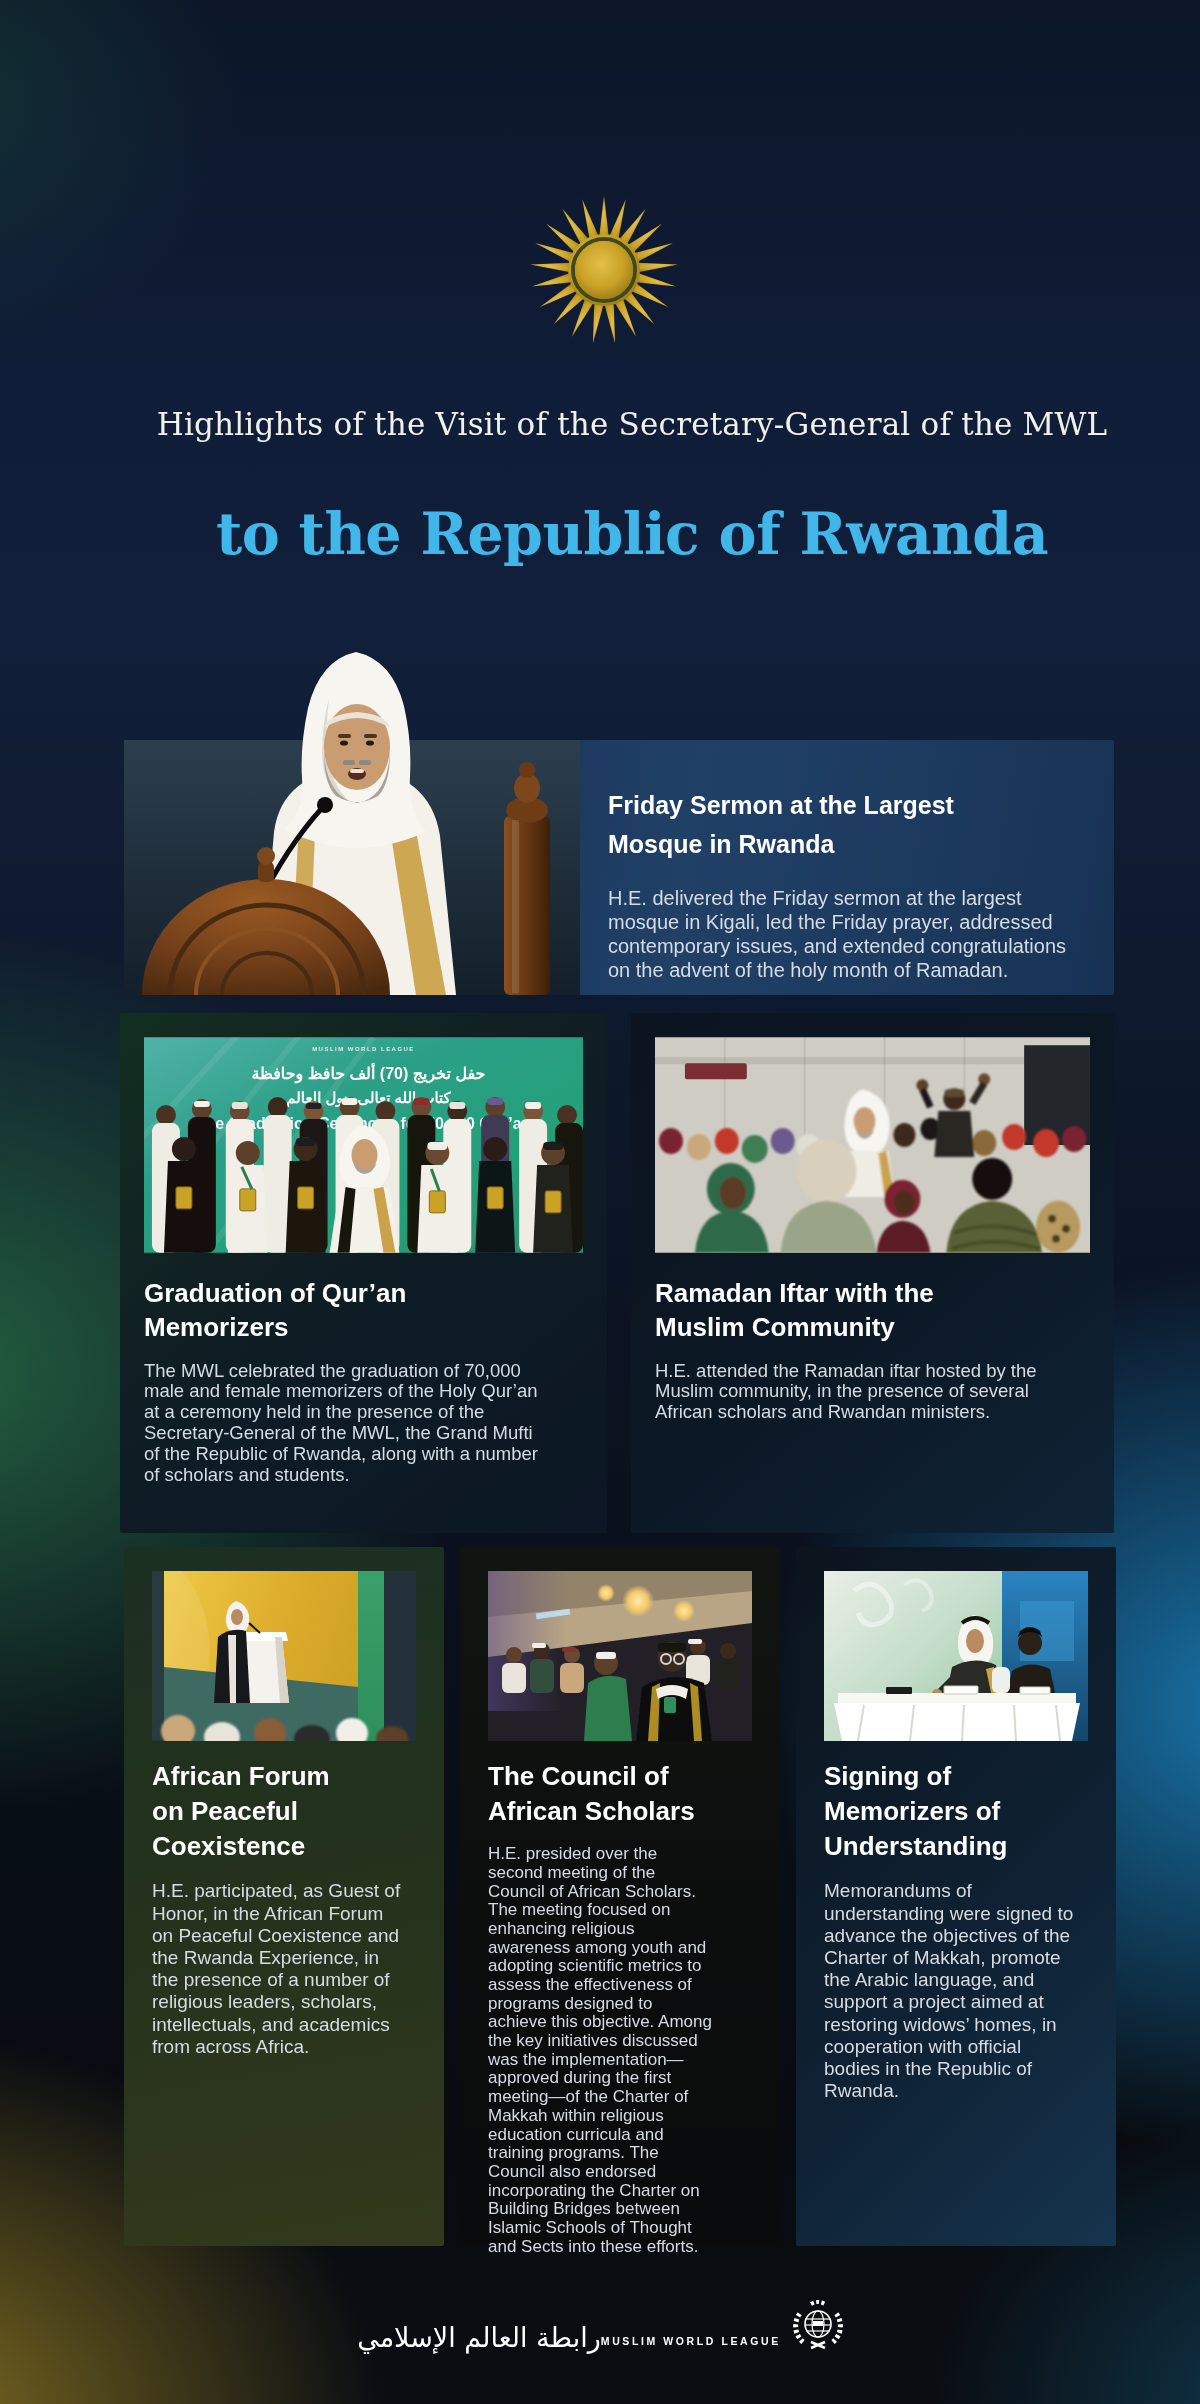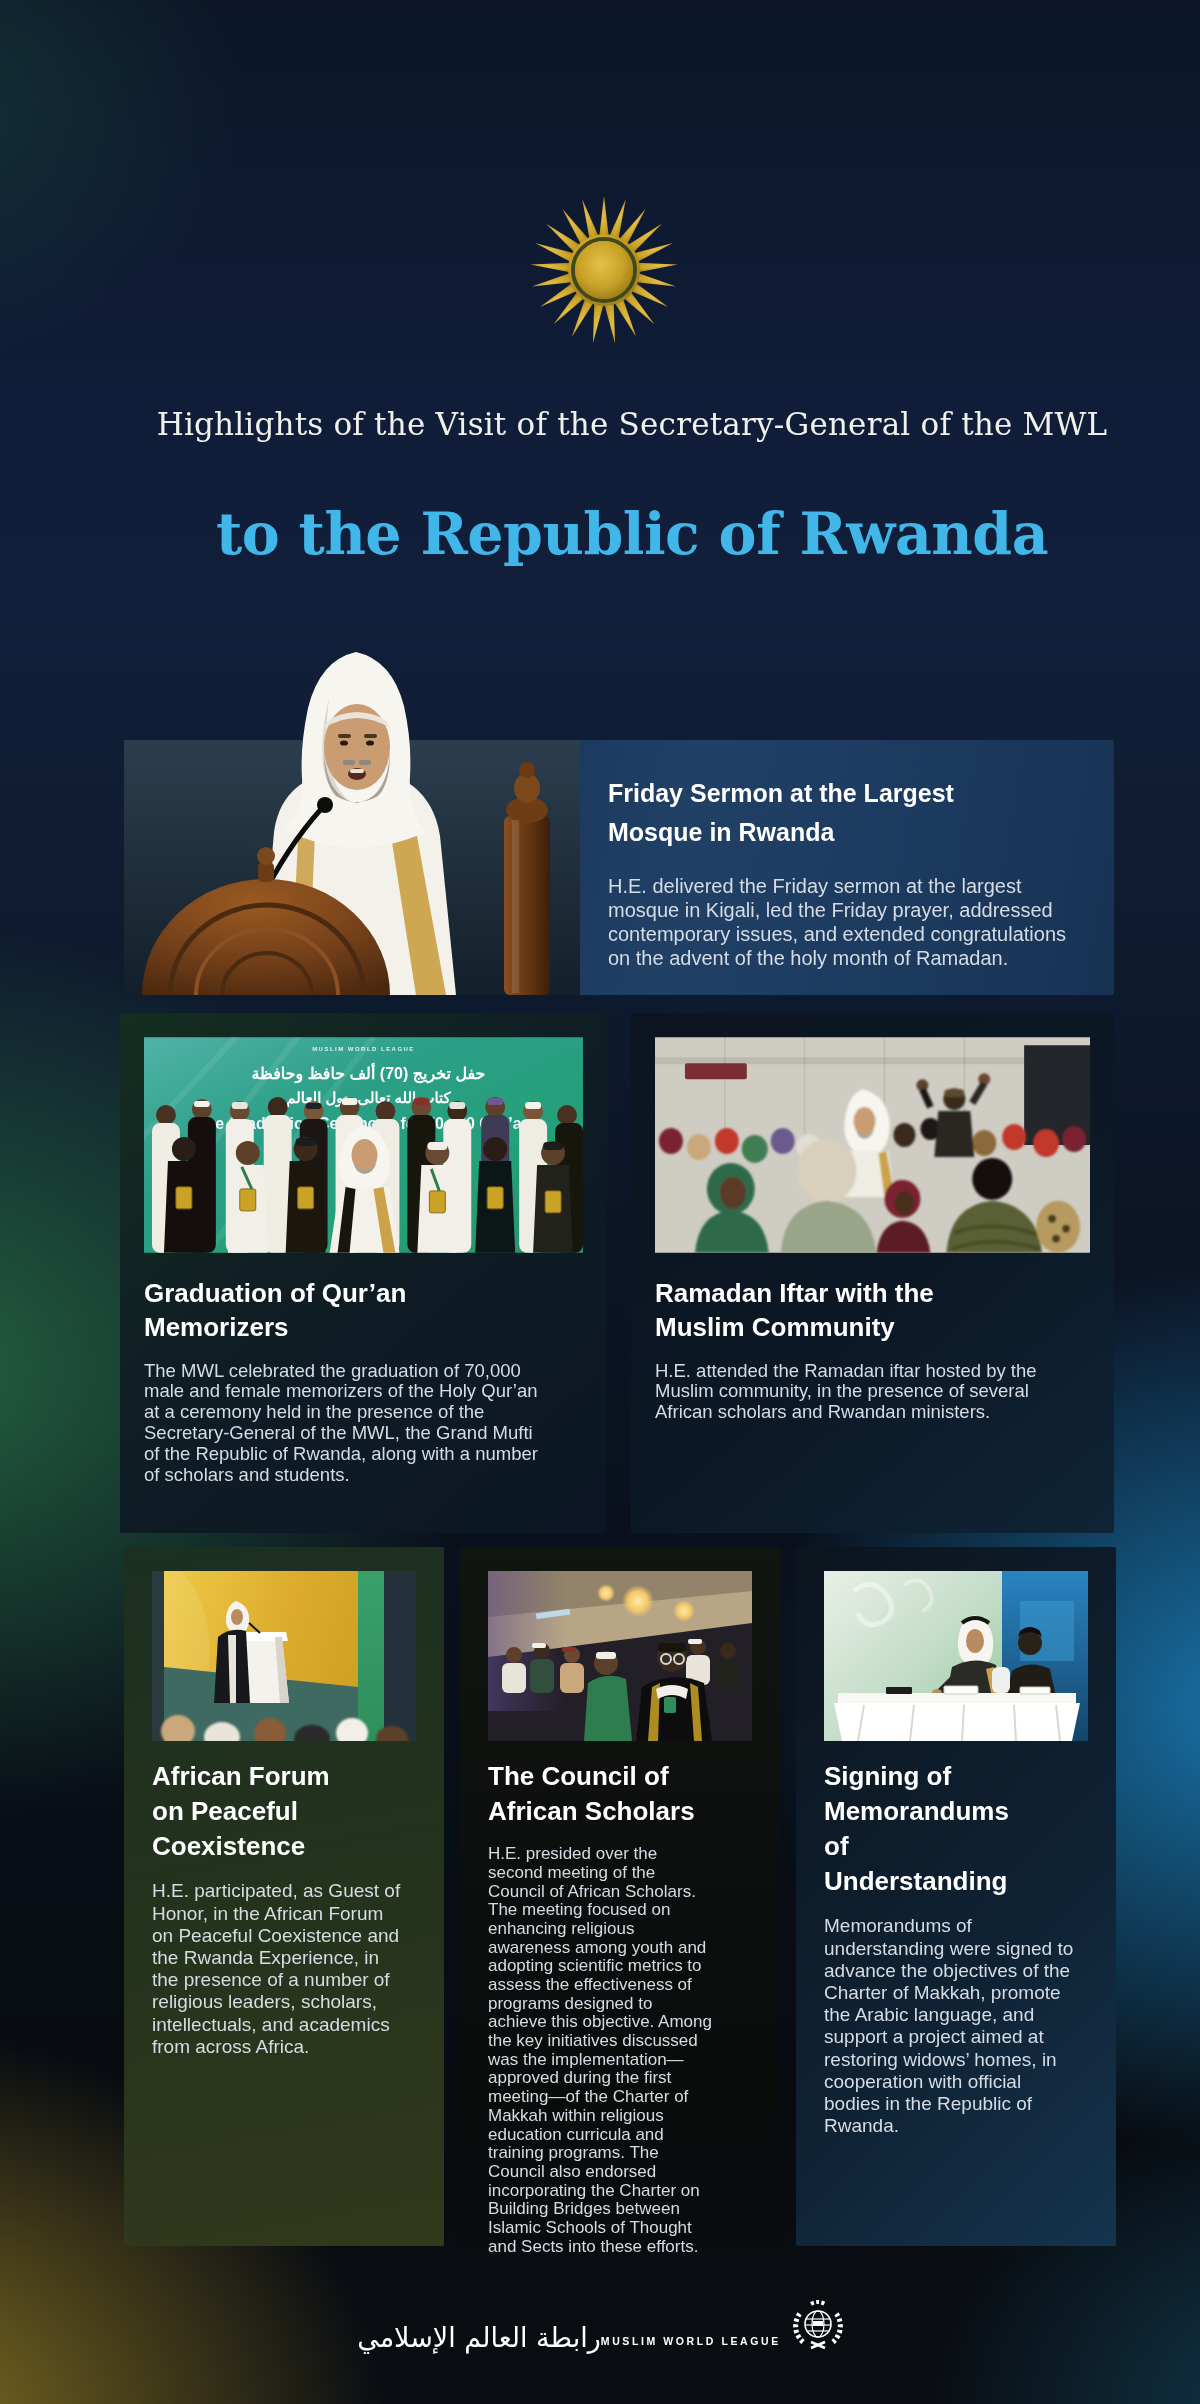--- a/index.html
+++ b/index.html
@@ -18,21 +18,21 @@
   
   .t-line{width:100%;text-align:center;font-family:"DejaVu Serif","Liberation Serif",serif;color:#f1f1ec;margin-left:32px;}
   .t1{top:406px;font-size:31px;letter-spacing:.2px;}
   .t2{top:455px;font-size:30px;}
   .t3{top:500px;font-size:57px;font-weight:bold;color:#41b6e9;letter-spacing:-.5px;}
   
   .card{position:absolute;border-radius:2px;}
   .card-hero{left:124px;top:740px;width:990px;height:255px;
     background:linear-gradient(100deg,#182c40 0%,#182c40 37%,#1d3b60 45%,#214066 56%,#1c3a5e 80%,#173253 100%);}
   .hero-photo{left:0;top:-90px;width:456px;height:345px;overflow:visible;}
-  .hero-text{left:484px;top:34px;width:480px;}
+  .hero-text{left:484px;top:46px;width:480px;}
   h2,h3{margin:0;font-weight:bold;color:#fff;}
   .hero-text h2{font-size:25px;line-height:1.55;max-width:360px;}
   .body-txt{margin:0;color:#d6dce4;}
   .hero-text .body-txt{margin-top:22px;font-size:20px;line-height:1.2;max-width:475px;}
   .card-mid{top:1013px;height:520px;background:linear-gradient(140deg,#142e20 0%,#0f1d24 45%,#0c1624 100%);}
   .card-mid.right{background:linear-gradient(140deg,#0c1420 0%,#0c1826 55%,#0f2436 100%);}
   .mid-left{left:120px;width:487px;}
   .mid-right{left:631px;width:483px;}
   .photo-frame{display:block;margin:24px auto 0 auto;}
   .card-mid h3{font-size:26px;line-height:1.3;margin:24px 0 0 24px;}
@@ -484,21 +484,21 @@
         <line x1="40" y1="134" x2="34" y2="170"></line>
           <line x1="90" y1="134" x2="86" y2="170"></line>
           <line x1="140" y1="134" x2="138" y2="170"></line>
           <line x1="190" y1="134" x2="192" y2="170"></line>
           <line x1="232" y1="134" x2="236" y2="170"></line>
       </g>
       <rect x="120" y="115" width="34" height="8" rx="1" fill="#fdfdfb" stroke="#c9c9c0"></rect>
       <rect x="196" y="116" width="30" height="7" rx="1" fill="#fdfdfb" stroke="#c9c9c0"></rect>
       <rect x="62" y="116" width="26" height="7" rx="1" fill="#1d1d1f"></rect>
     </svg>
-    <h3 style="max-width:210px;">Signing of Memorandums of Understanding</h3>
+    <h3 style="max-width:210px;">Signing of Memorizers of Understanding</h3>
     <p class="body-txt">Memorandums of understanding were signed to advance the objectives of the Charter of Makkah, promote the Arabic language, and support a project aimed at restoring widows’ homes, in cooperation with official bodies in the Republic of Rwanda.</p>
   </section>
 
   <footer class="abs footer">
     <div class="logo-texts">
       <div class="logo-ar">رابطة العالم الإسلامي</div>
       <div class="logo-en">MUSLIM WORLD LEAGUE</div>
     </div>
     <svg width="50" height="56" viewBox="0 0 50 56">
       <g stroke="#ffffff" fill="none">

